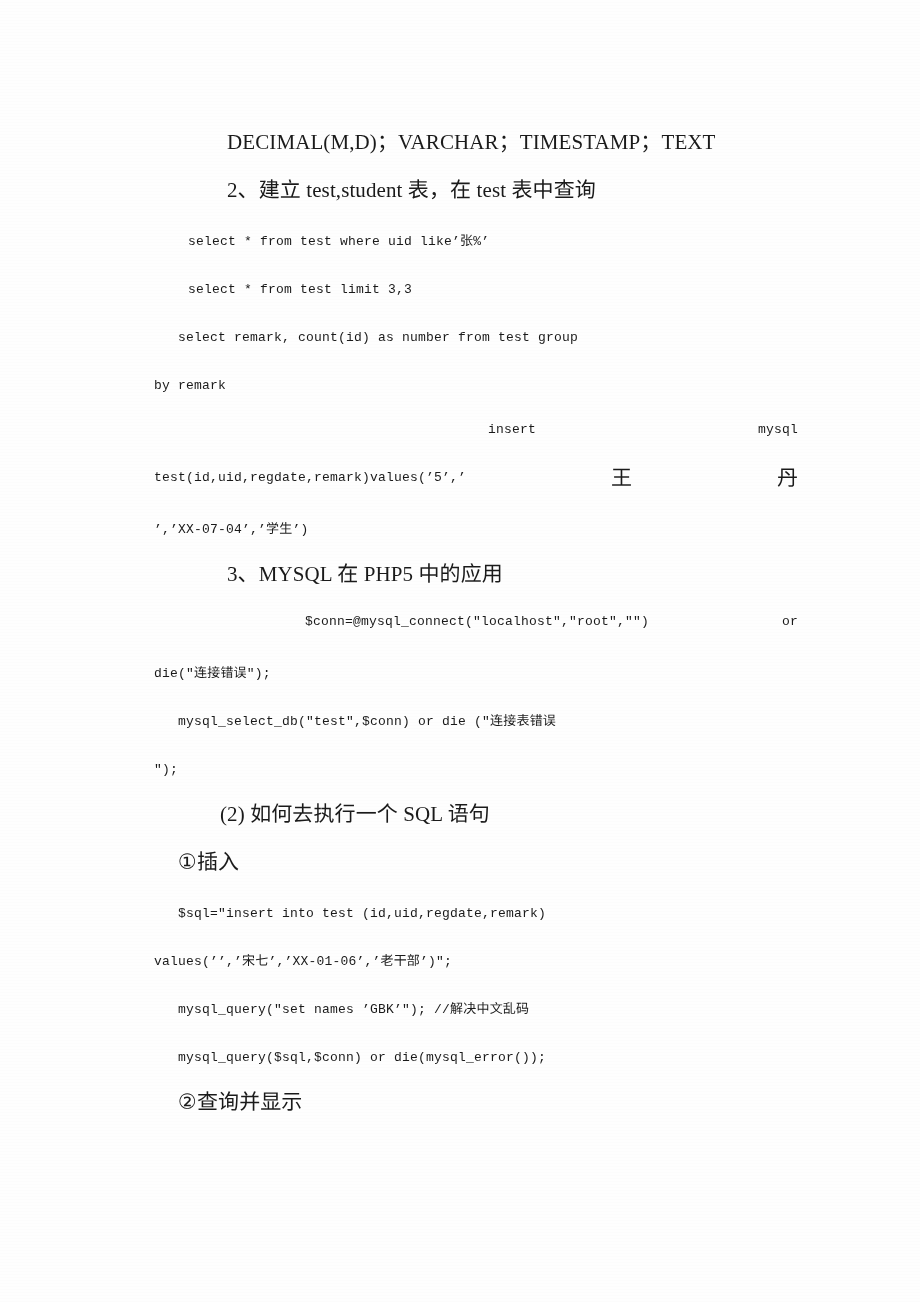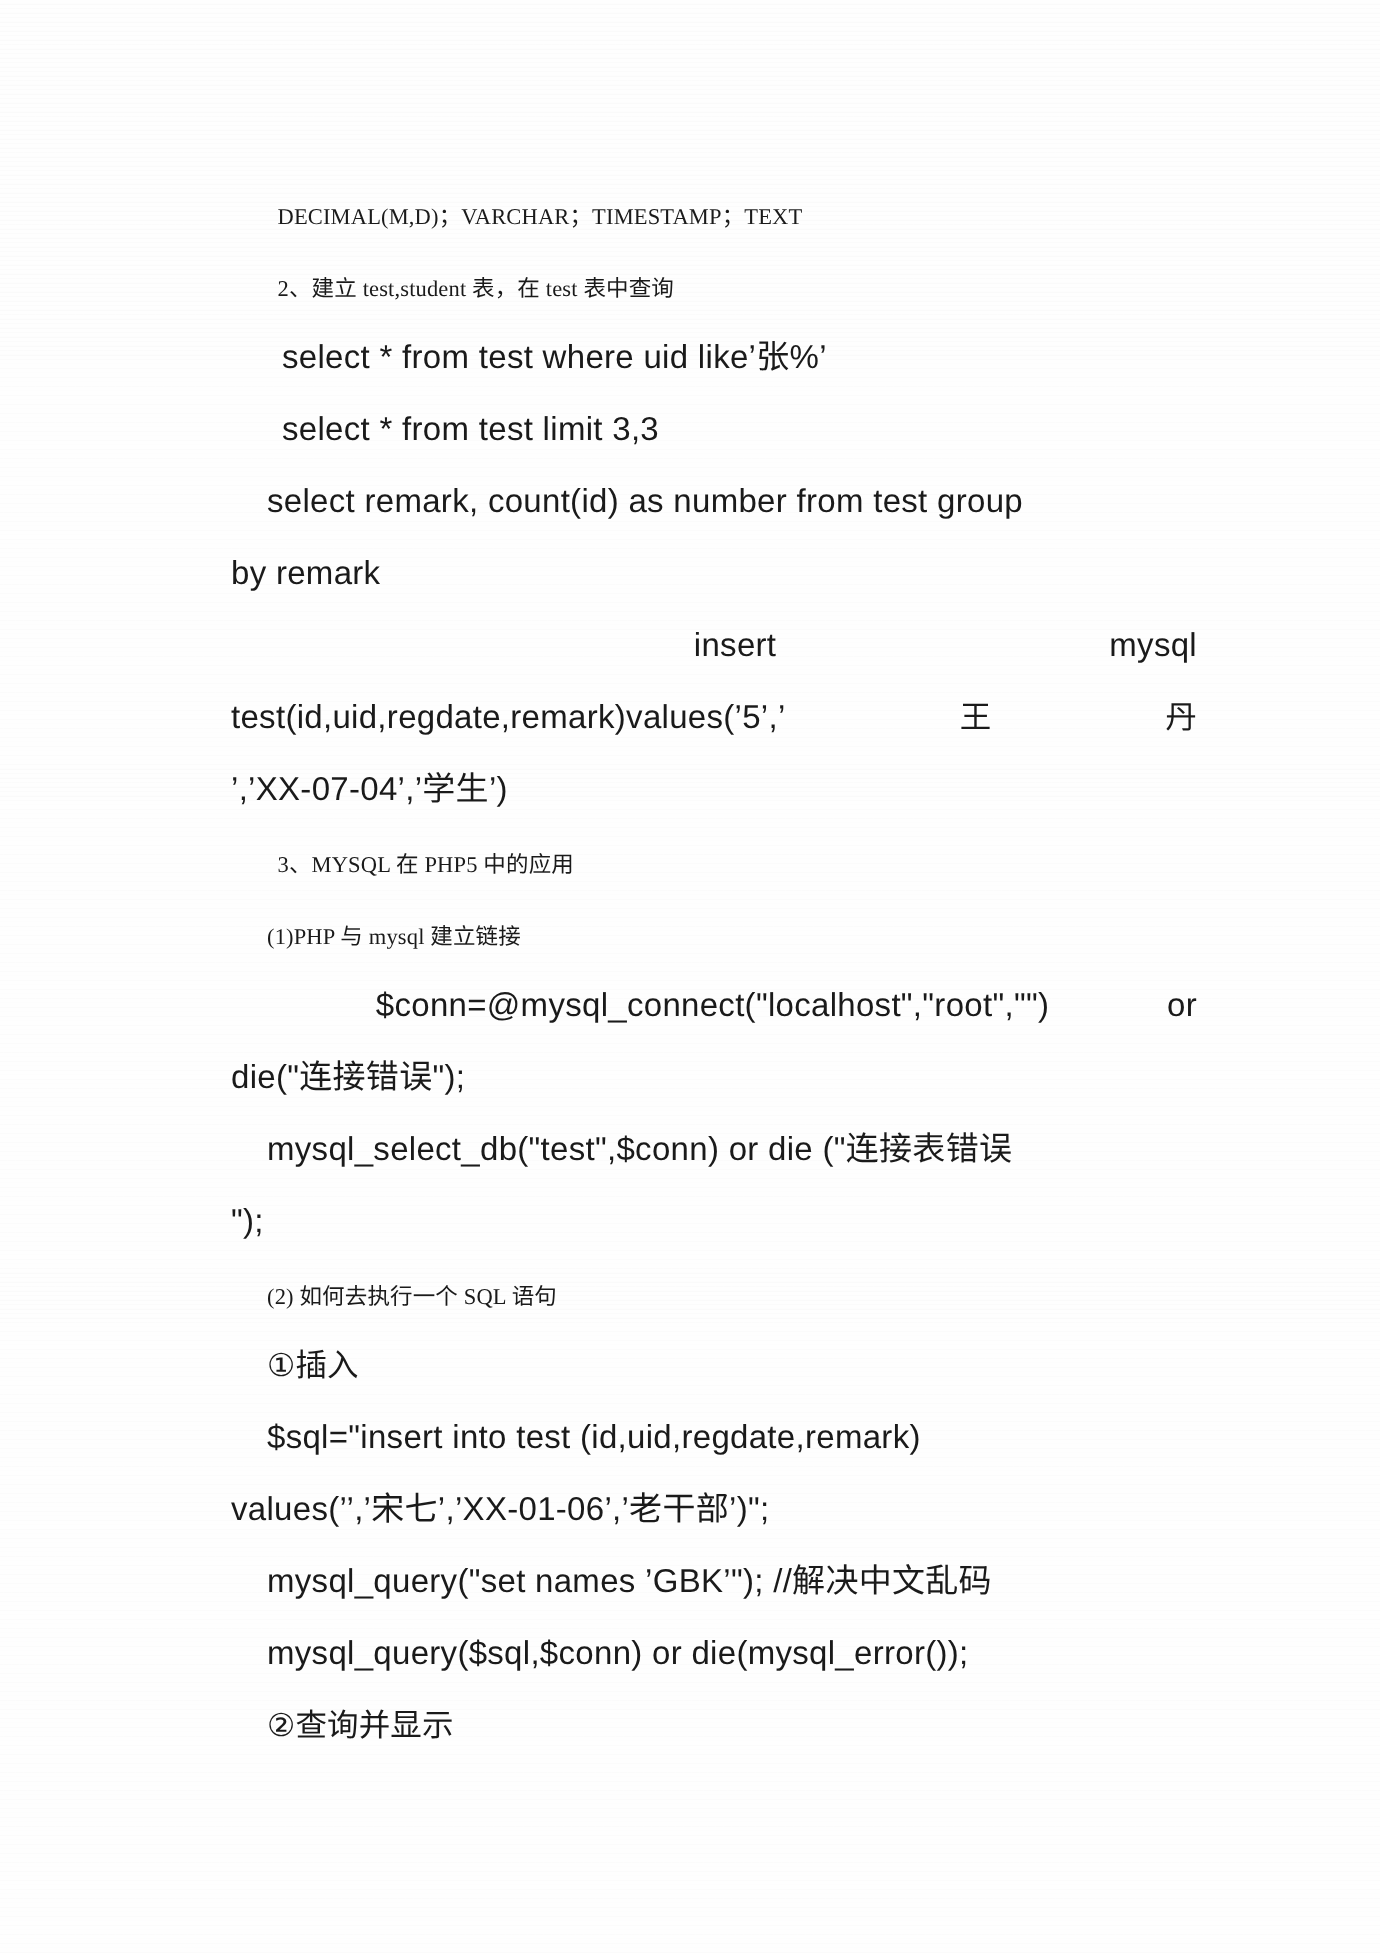--- a/index.html
+++ b/index.html
@@ -36,27 +36,28 @@
     height: 48px;
     line-height: 48px;
     white-space: nowrap;
     font-size: 21px;
     letter-spacing: 0.1px;
     color: #1a1a1a;
   }
 
   
   .mono {
-    font-family: Liberation Sans, sans-serif;
-    font-size: 22px;
+    font-family: Liberation Mono, monospace;
+    font-size: 13px;
     letter-spacing: 0.2px;
   }
   .serif {
     font-family: "Liberation Serif", "DejaVu Serif", serif;
-    font-size: 15px;
+    font-size: 21px;
+    margin-left: 42px;
   }
   .han {
     font-family: "DejaVu Sans", "Liberation Sans", sans-serif;
     font-size: 21px;
   }
 
   
   .ind-0  { padding-left: 0px; margin-left: 16px;  }
   .ind-a  { padding-left: 40px; }   
   .ind-b  { padding-left: 47px; }   
@@ -136,23 +137,20 @@
     </div>
 
     <div class="line ind-0">
       <span class="mono">’,’XX-07-04’,’学生’)</span>
     </div>
 
     <div class="line ind-b">
       <span class="serif">3、MYSQL 在 PHP5 中的应用</span>
     </div>
 
-    <div class="line ind-a">
-      <span class="serif">(1)PHP 与 mysql 建立链接</span>
-    </div>
 
     <div class="line ind-0">
       <div class="just">
         <span class="nbsp-2"></span>
         <span class="mono just-seg">$conn=@mysql_connect("localhost","root","")</span>
         <span class="mono just-seg">or</span>
       </div>
     </div>
 
     <div class="line ind-0">

